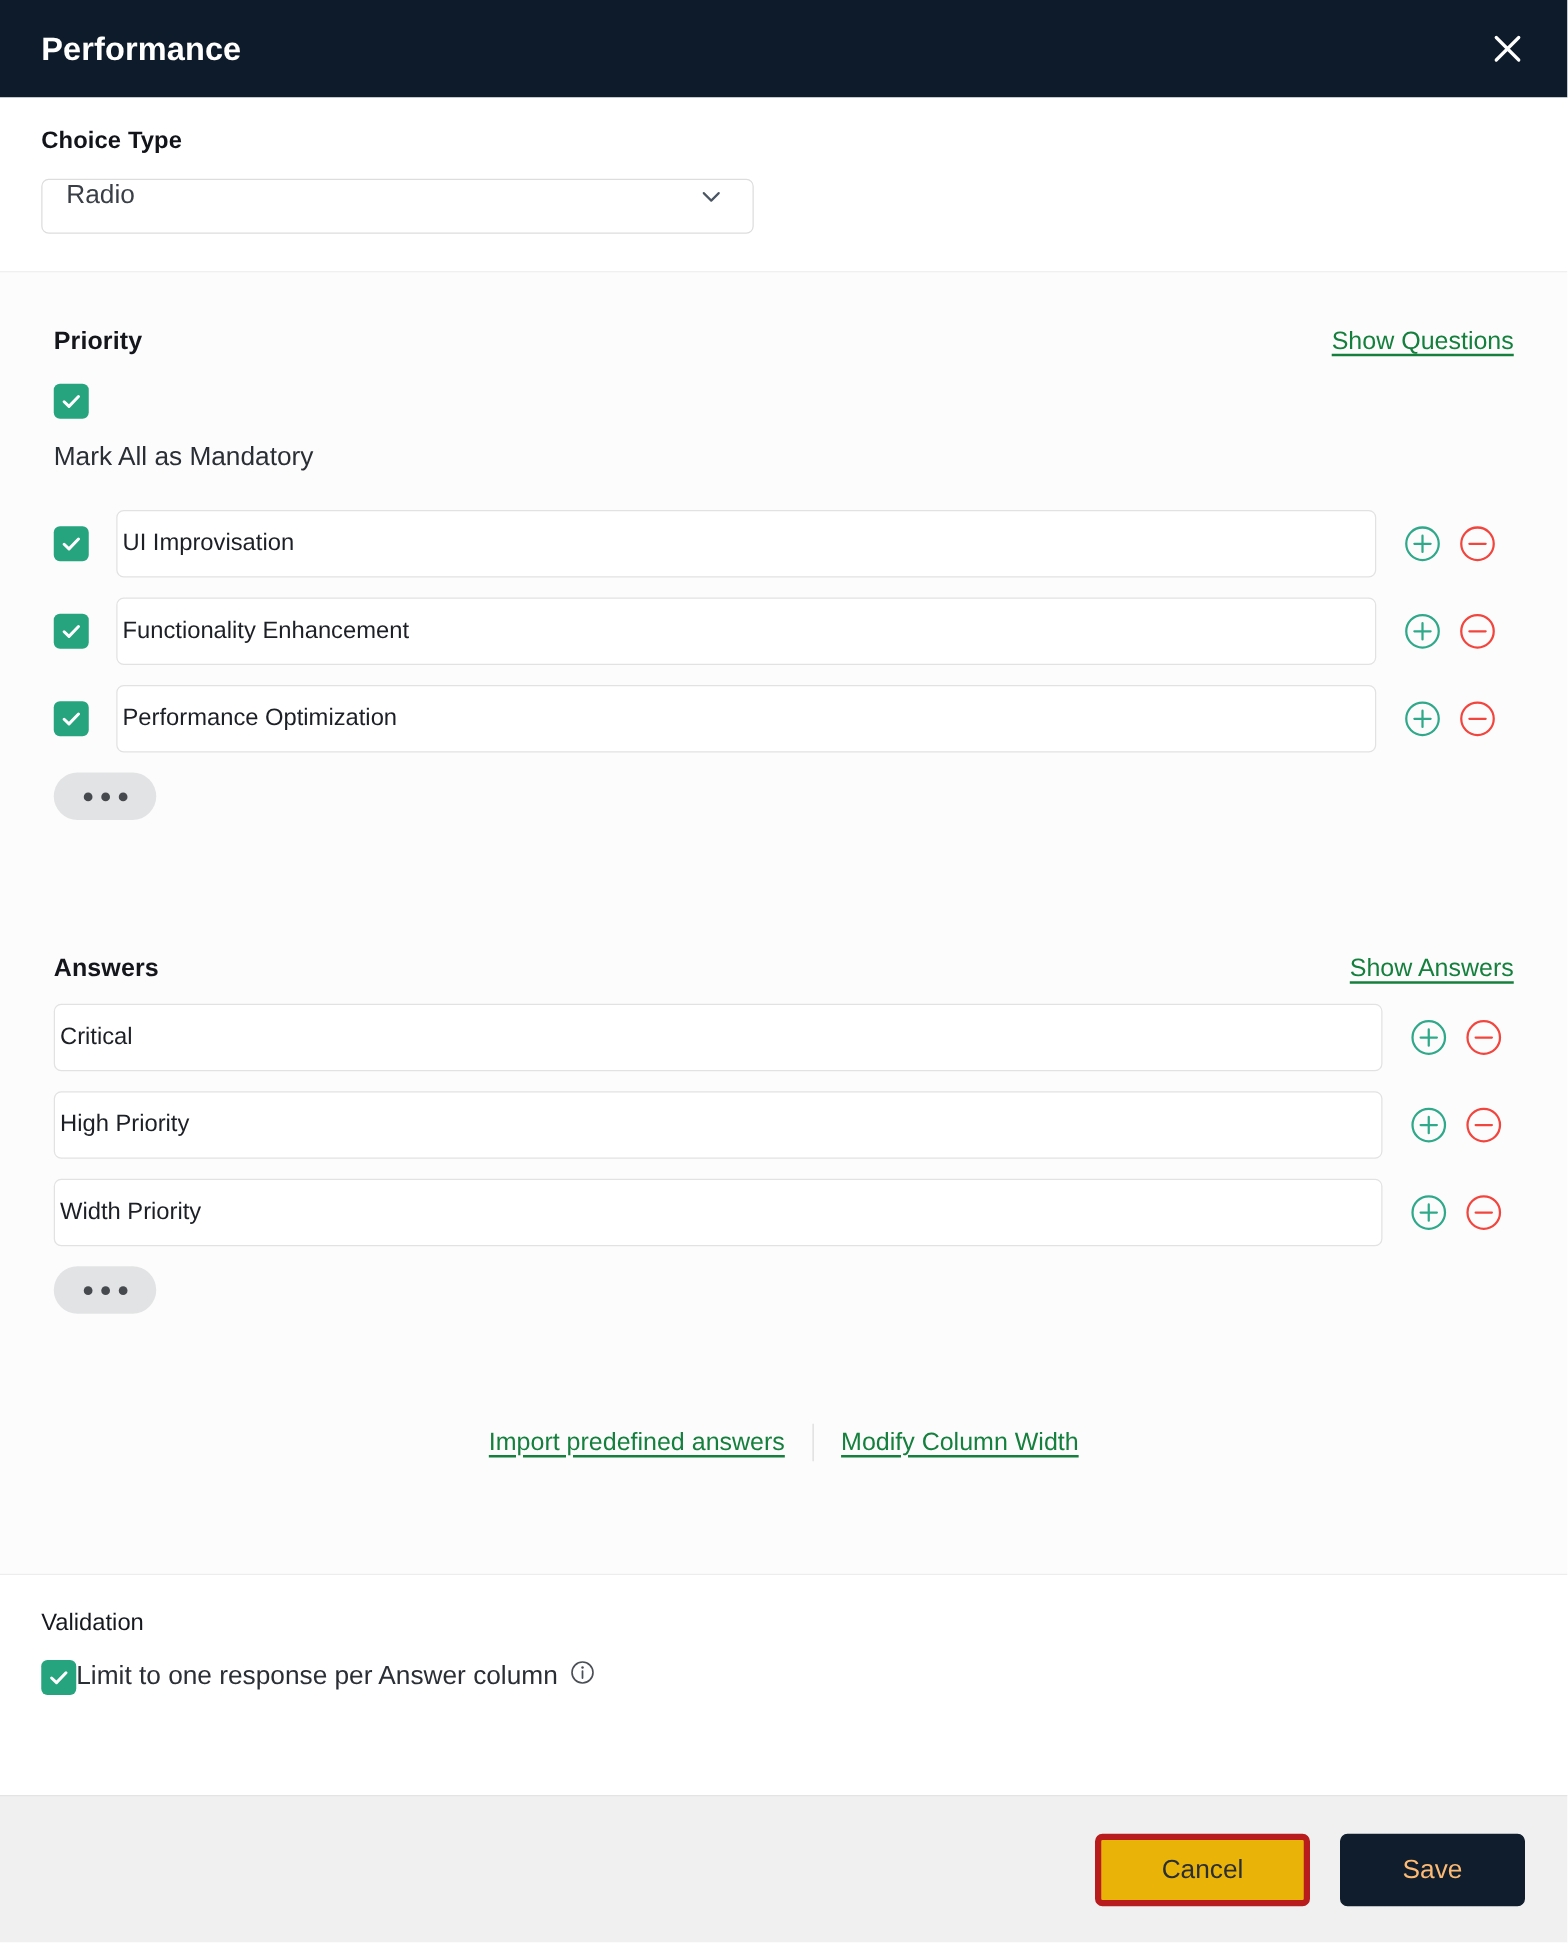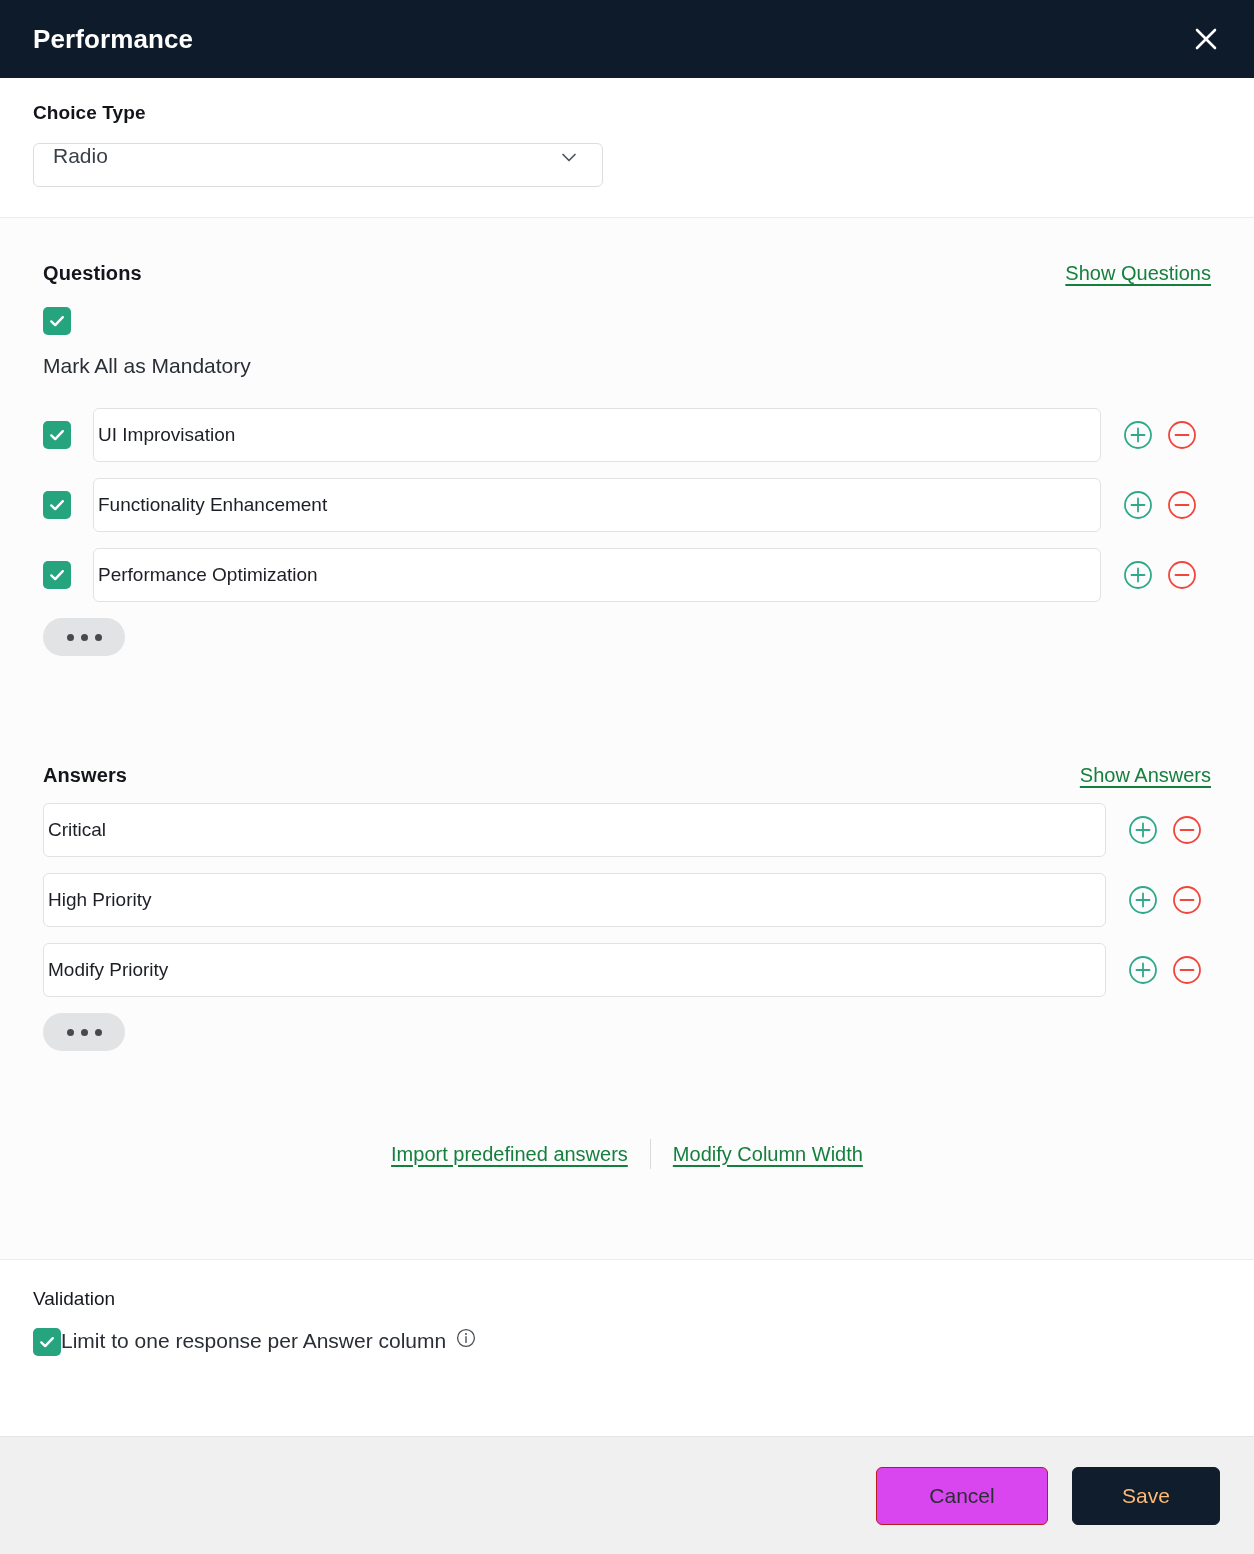--- a/index.html
+++ b/index.html
@@ -240,22 +240,22 @@
     border-radius: 6px;
     font-size: 21px;
     display: flex;
     align-items: center;
     justify-content: center;
     cursor: pointer;
     font-family: "Liberation Sans", sans-serif;
   }
   .btn-cancel {
     width: 172px;
-    background: #d946ef;
-    border: 1px solid #b91c1c;
+    background: #eab308;
+    border: 5px solid #b91c1c;
     color: #2A2E35;
   }
   .btn-save {
     width: 148px;
     background: #101D2C;
     border: 1px solid #101D2C;
     color: #fdba74;
   }
 </style>
 </head>
@@ -281,21 +281,21 @@
         <path d="M7 10.5 L13 16.5 L19 10.5" fill="none" stroke="#4A5663" stroke-width="1.7" stroke-linecap="round" stroke-linejoin="round"></path>
       </svg>
     </span>
   </div>
 </div>
 
 <div class="section-mid">
 
   <div class="questions-block">
     <div class="block-head">
-      <span class="block-title">Questions</span>
+      <span class="block-title">Priority</span>
       <span class="link-teal">Show Questions</span>
     </div>
 
     <div class="mandatory-row">
       <span class="cbx">
         <span>
           <svg width="20" height="20" viewBox="0 0 20 20" aria-hidden="true">
             <path d="M4.3 10.4 L8.2 14.1 L15.8 6.2" fill="none" stroke="#ffffff" stroke-width="2.4" stroke-linecap="round" stroke-linejoin="round"></path>
           </svg>
         </span>
@@ -443,21 +443,21 @@
             <svg width="30" height="30" viewBox="0 0 30 30" aria-hidden="true">
               <circle cx="15" cy="15" r="13" fill="none" stroke="#F2453D" stroke-width="1.8"></circle>
               <path d="M8.5 15 H21.5" stroke="#F2453D" stroke-width="1.8" stroke-linecap="round"></path>
             </svg>
           </span>
         </button>
       </span>
     </div>
 
     <div class="row">
-      <span class="text-input a-input">Modify Priority</span>
+      <span class="text-input a-input">Width Priority</span>
       <span class="row-actions">
         <button class="circ-btn">
           <span>
             <svg width="30" height="30" viewBox="0 0 30 30" aria-hidden="true">
               <circle cx="15" cy="15" r="13" fill="none" stroke="#2FA98A" stroke-width="1.8"></circle>
               <path d="M15 8.5 V21.5 M8.5 15 H21.5" stroke="#2FA98A" stroke-width="1.8" stroke-linecap="round"></path>
             </svg>
           </span>
         </button>
         <button class="circ-btn">

